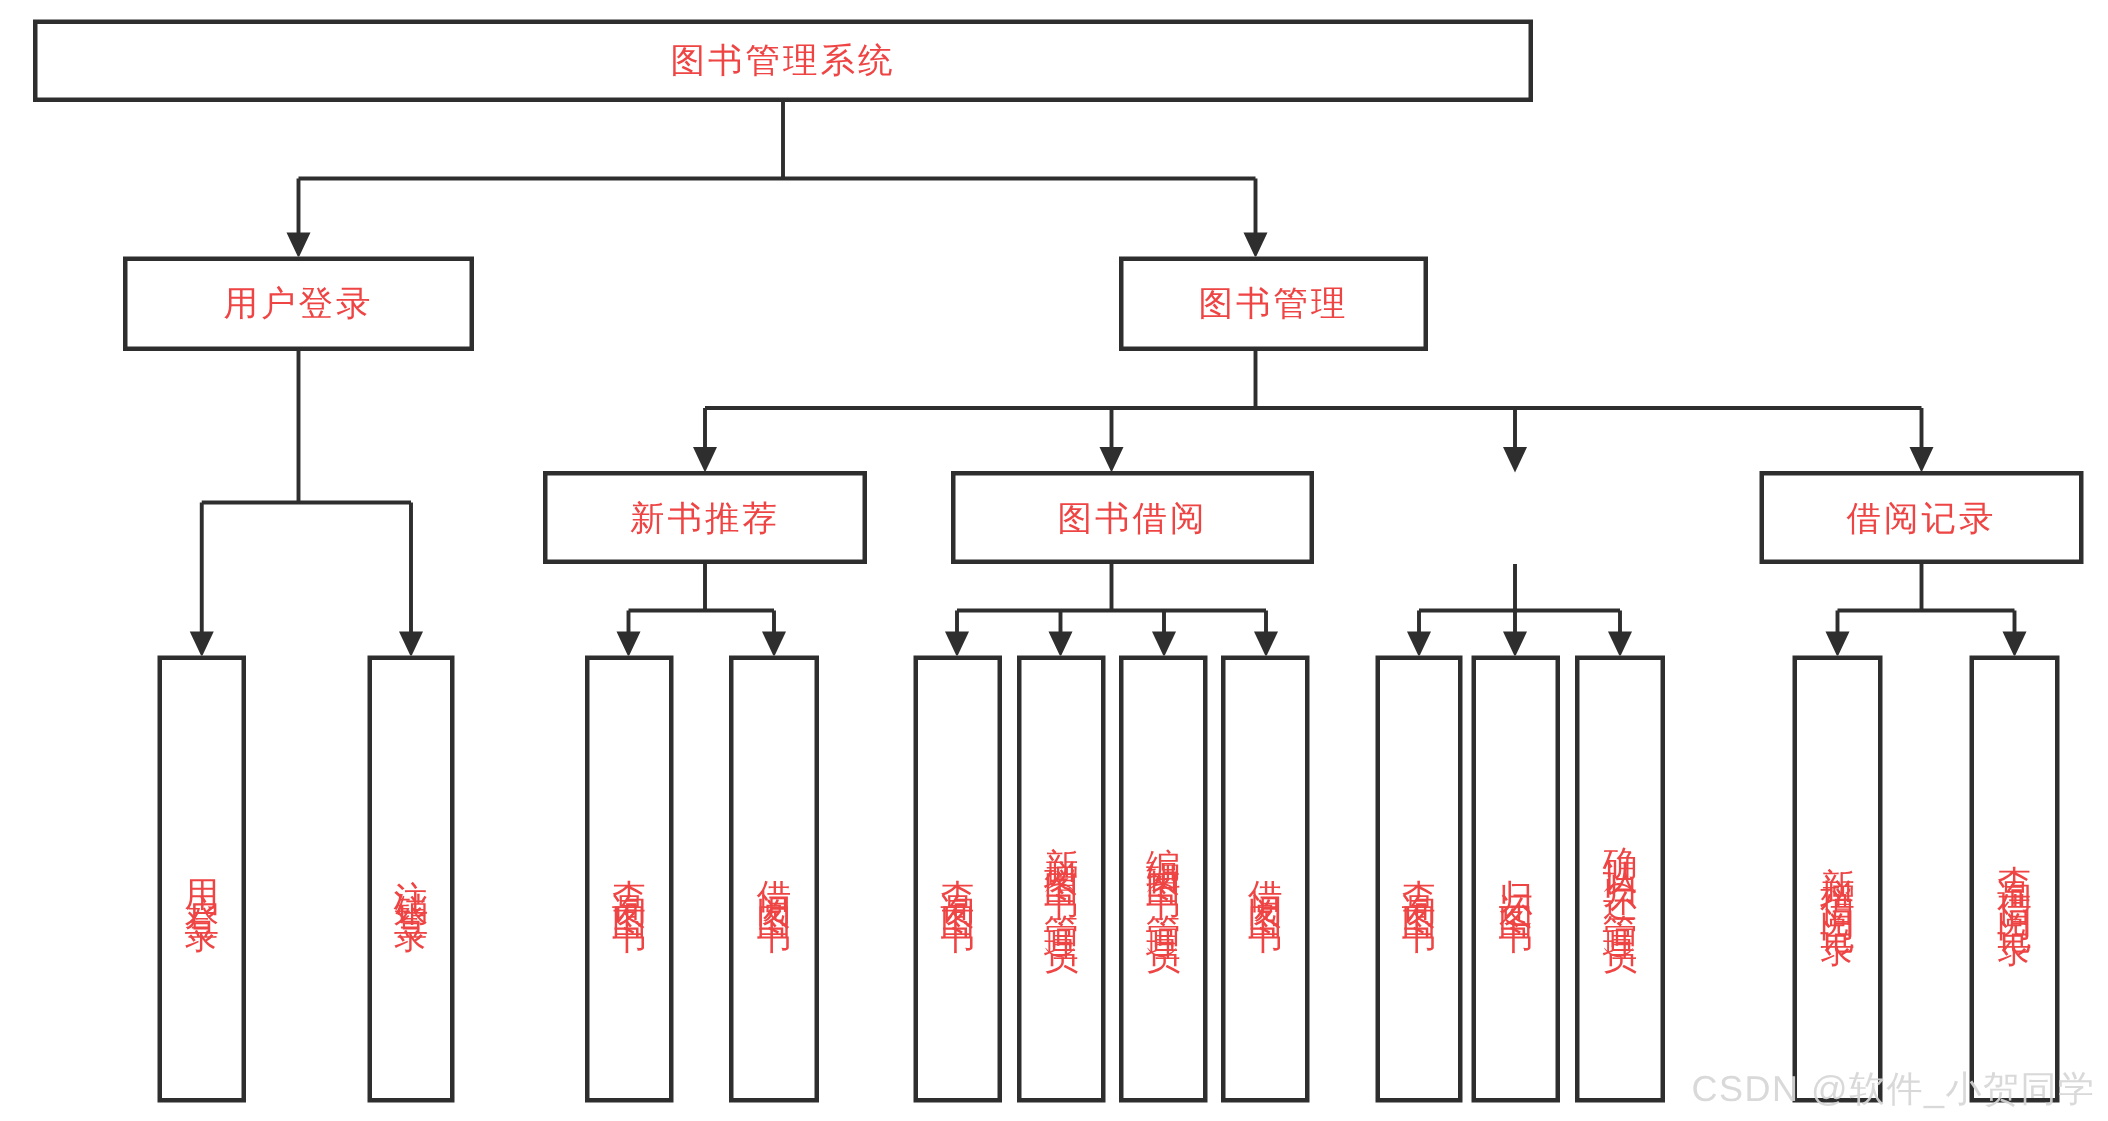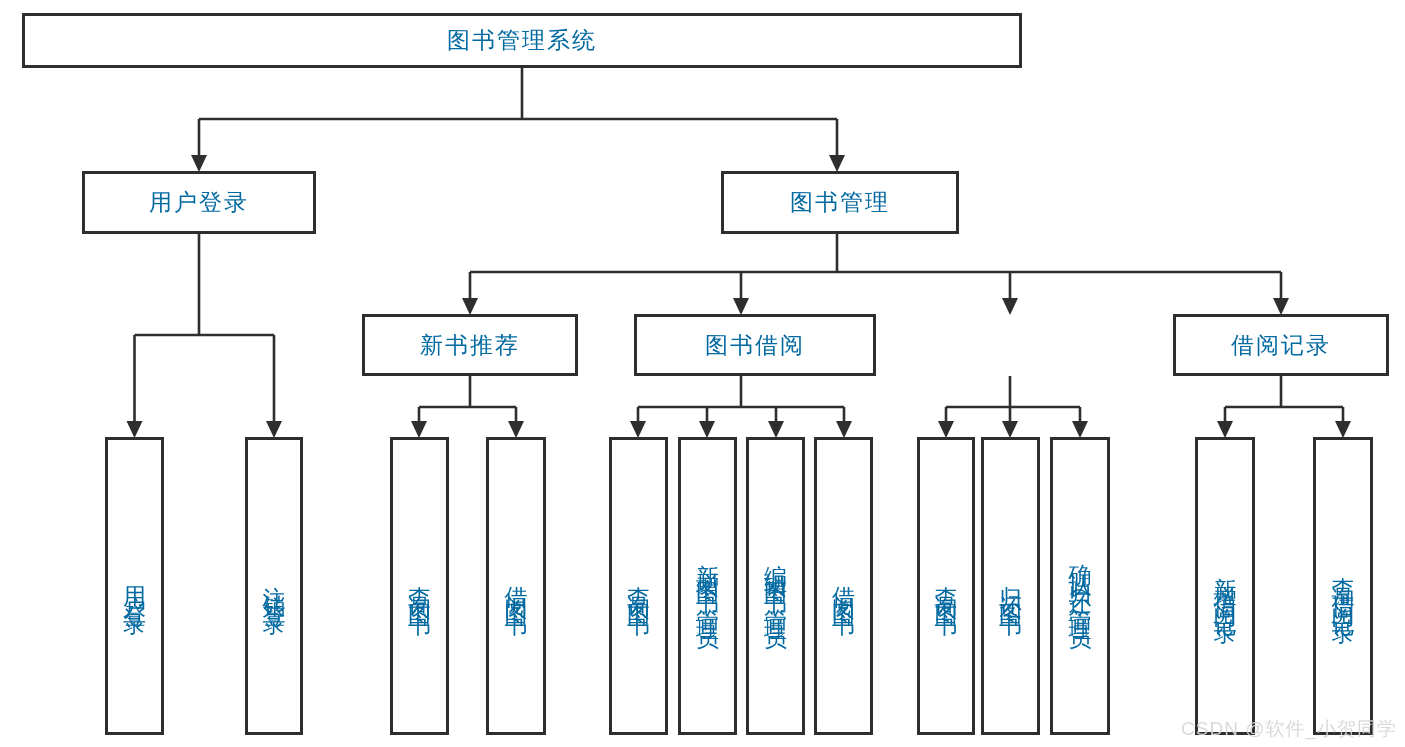--- a/index.html
+++ b/index.html
@@ -9,40 +9,40 @@
     background:#ffffff;
     font-family:"Liberation Sans","DejaVu Sans",sans-serif;
     overflow:hidden;
   }
   #connectors{position:absolute;left:0;top:0;width:1405px;height:747px;}
   .node{
     position:absolute;
     box-sizing:border-box;
     background:#ffffff;
     border:3px solid #2e2e2e;
-    color:#0369a1;
+    color:#ef4444;
     display:flex;align-items:center;justify-content:center;
   }
   .hbox{
     font-size:23px;
     letter-spacing:2px;
     text-align:center;
   }
   .vbox{
     top:437px;height:298px;
     writing-mode:vertical-rl;
     text-orientation:mixed;
     font-size:23px;
     letter-spacing:9px;
     line-height:1;
   }
   
   .n-root          {left:22px;  top:13px;  width:1000px; height:55px;}
   .n-user-login    {left:82px;  top:171px; width:234px;  height:63px;}
-  .n-book-mgmt     {left:721px; top:171px; width:238px;  height:63px;}
+  .n-book-mgmt     {left:746px; top:171px; width:206px;  height:63px;}
   .n-new-book-rec  {left:362px; top:314px; width:216px;  height:62px;}
   .n-book-borrow   {left:634px; top:314px; width:242px;  height:62px;}
   .n-current-borrow{left:902px; top:314px; width:216px;  height:62px;}
   .n-borrow-records{left:1173px;top:314px; width:216px;  height:62px;}
   
   .n-l1 {left:105px; width:59px;}
   .n-l2 {left:245px; width:58px;}
   .n-l3 {left:390px; width:59px;}
   .n-l4 {left:486px; width:60px;}
   .n-l5 {left:609px; width:59px;}
@@ -50,21 +50,21 @@
   .n-l7 {left:746px; width:59px;}
   .n-l8 {left:814px; width:59px;}
   .n-l9 {left:917px; width:58px;}
   .n-l10{left:981px; width:59px;}
   .n-l11{left:1050px;width:60px;}
   .n-l12{left:1195px;width:60px;}
   .n-l13{left:1313px;width:60px;}
   #watermark{
     position:absolute;
     right:8px;bottom:5px;
-    font-size:19px;
+    font-size:24px;
     color:rgba(214,214,214,0.92);
     letter-spacing:1px;
     z-index:5;
     white-space:nowrap;
   }
 </style>
 </head>
 <body>
 
 <div id="canvas">

